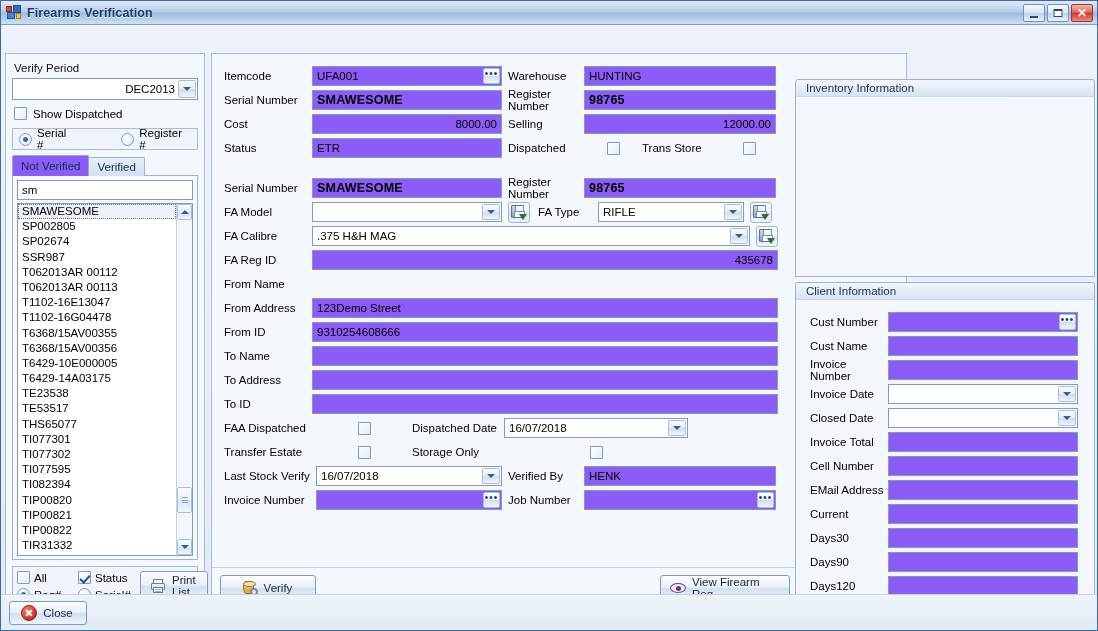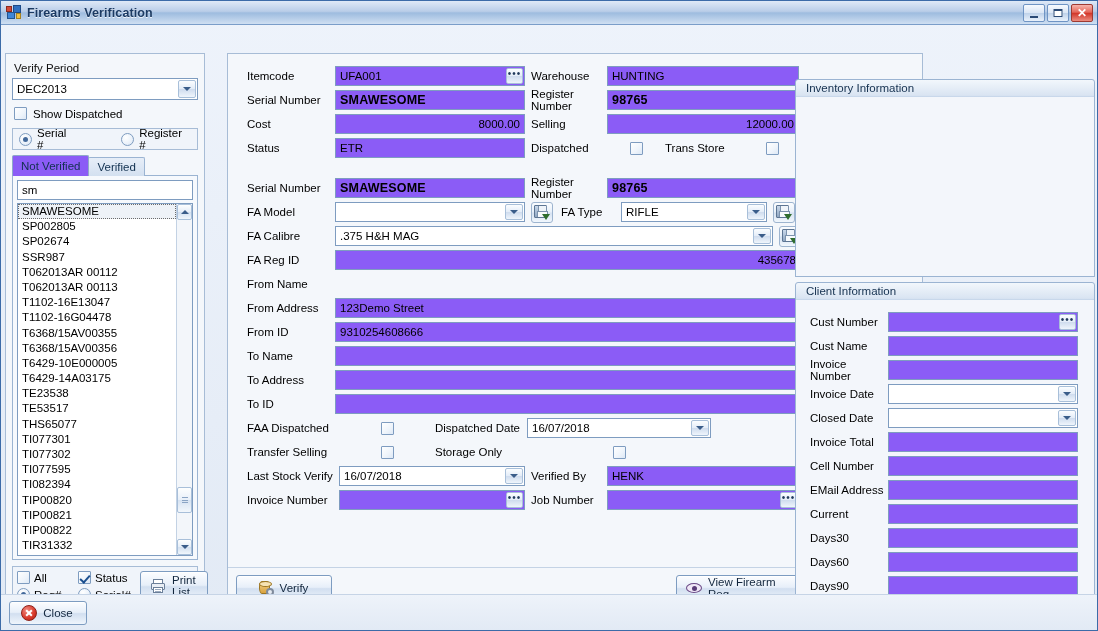--- a/index.html
+++ b/index.html
@@ -88,21 +88,21 @@
     width: 18px; height: 16px;
     background: linear-gradient(180deg,#fbfdff 0%,#e4edf8 48%,#cfdcee 52%,#eff5fc 100%);
     border: 1px solid #a8bfd9; border-radius: 2px;
     display: flex; align-items: center; justify-content: center;
   }
   .combo .arrow::after {
     content: ""; width: 0; height: 0;
     border-left: 4px solid transparent; border-right: 4px solid transparent;
     border-top: 4px solid #3a5d8a;
   }
-  .combo.big { height: 22px; }
+  .combo.big { height: 22px; justify-content: flex-end; }
   .combo.big .arrow { height: 18px; }
 
   .chkrow { display: flex; align-items: center; margin: 7px 0 0 2px; gap: 6px; }
   .chk {
     width: 13px; height: 13px; flex: 0 0 13px;
     border: 1px solid #7e9cc0; border-radius: 1px;
     background: linear-gradient(135deg,#ffffff 0%,#eef4fb 60%,#dde8f5 100%);
     position: relative;
   }
   .chk.checked::after {
@@ -246,25 +246,24 @@
 
   .ico-save { width:16px; height:16px; }
   .ico-save .fl { position:absolute; left:0px; top:1px; width:13px; height:13px; background:linear-gradient(180deg,#c9d8ea,#8fa6c2); border:1px solid #5d7593; border-radius:1px; }
   .ico-save .fl::before { content:""; position:absolute; left:3px; top:0px; width:7px; height:5px; background:#eff4fa; border:1px solid #7c92ad; border-top:none; }
   .ico-save .fl::after  { content:""; position:absolute; left:2px; bottom:0px; width:9px; height:5px; background:#f7fafd; border:1px solid #7c92ad; border-bottom:none; }
   .ico-save .arw { position:absolute; right:0px; bottom:0px; width:0; height:0;
     border-left:4px solid transparent; border-right:4px solid transparent; border-top:6px solid #2f6d2f; }
 
   
   .center-panel {
-    position: absolute; left: 226px; top: 4px;
+    position: absolute; left: 210px; top: 4px;
     width: 696px; height: 555px;
     border: 1px solid #a7bcd6;
     background: #f4f7fb;
-    padding-left: 7px;
   }
   .cp-inner { padding: 10px 8px 0 12px; }
 
   .row { display: flex; align-items: center; height: 24px; }
   .row .lab { width: 88px; flex: 0 0 88px; font-size: 11.5px; }
 
   .tb {
     border: 1px solid #7e9cc0; background: #8b5cf6;
     height: 20px; display: flex; align-items: center;
     padding: 0 4px; font-size: 11.5px; position: relative;
@@ -597,21 +596,21 @@
             <span class="chk"></span>
           </span>
           <span class="lab" style="width:92px;flex:0 0 92px">Dispatched Date</span>
           <span class="combo" style="width:184px">
             <span>16/07/2018</span>
             <span class="arrow"></span>
           </span>
         </div>
 
         <div class="row">
-          <span class="lab" style="width:92px;flex:0 0 92px">Transfer Selling</span>
+          <span class="lab" style="width:92px;flex:0 0 92px">Transfer Estate</span>
           <span class="cb-cell" style="width:96px">
             <span class="chk"></span>
           </span>
           <span class="lab" style="width:92px;flex:0 0 92px">Storage Only</span>
           <span class="cb-cell" style="width:184px">
             <span class="chk"></span>
           </span>
         </div>
 
         <div class="row">
@@ -715,24 +714,20 @@
             </div>
             <div class="cli-row">
               <span class="lab">Current</span>
               <span class="tb" style="width: 190px;"></span>
             </div>
             <div class="cli-row">
               <span class="lab">Days30</span>
               <span class="tb" style="width: 190px;"></span>
             </div>
             <div class="cli-row">
-              <span class="lab">Days60</span>
-              <span class="tb" style="width: 190px;"></span>
-            </div>
-            <div class="cli-row">
               <span class="lab">Days90</span>
               <span class="tb" style="width: 190px;"></span>
             </div>
             <div class="cli-row">
               <span class="lab">Days120</span>
               <span class="tb" style="width: 190px;"></span>
             </div>
           </div>
       </div>
     </div>

